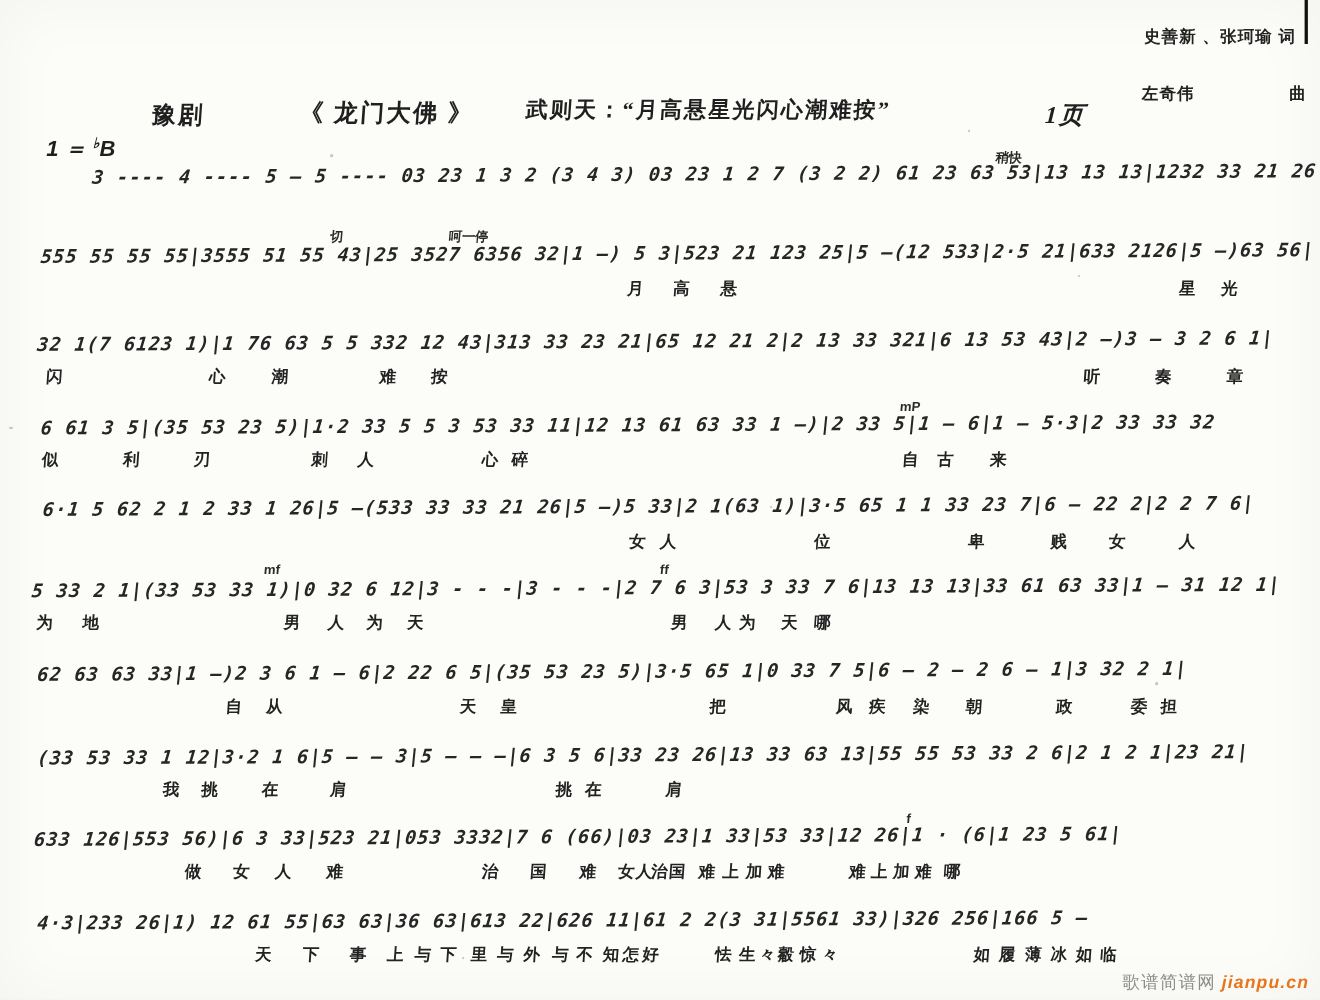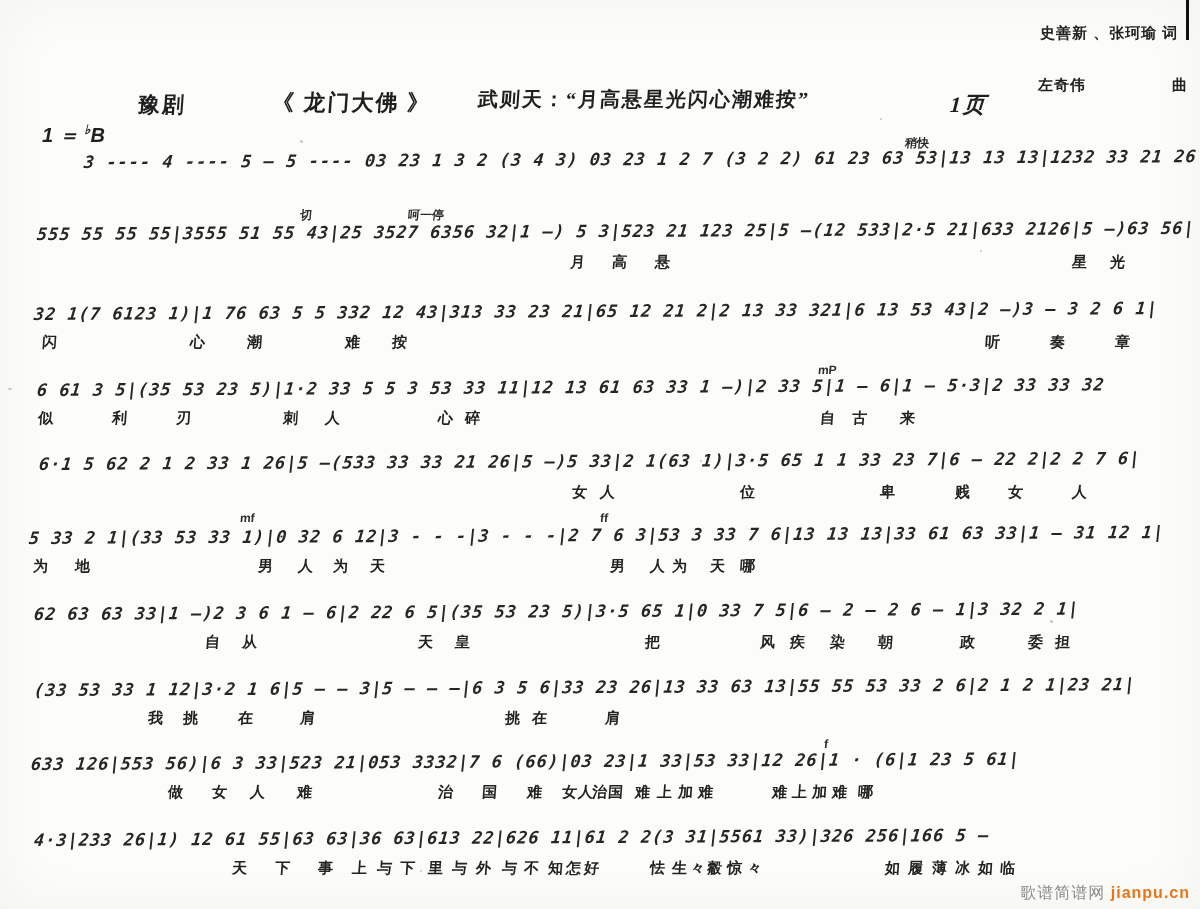--- a/index.html
+++ b/index.html
@@ -208,16 +208,16 @@
         <span class="lyric" style="left: 885px;">如</span>
         <span class="lyric" style="left: 908px;">履</span>
         <span class="lyric" style="left: 932px;">薄</span>
         <span class="lyric" style="left: 955px;">冰</span>
         <span class="lyric" style="left: 978px;">如</span>
         <span class="lyric" style="left: 1000px;">临</span>
       </div>
     </div>
 
   <div class="watermark">
-    <span class="wm-site" style="color: rgb(141, 141, 141);">歌谱简谱网 </span><span class="wm-url" style="color: rgb(232, 117, 26);">jianpu.cn</span>
+    <span class="wm-site" style="color: rgb(141, 141, 141);">歌谱简谱网 </span><span class="wm-url" style="color: rgb(232, 117, 26); font-style: italic;">jianpu.cn</span>
   </div>
 
 </div>
 
 </body></html>

